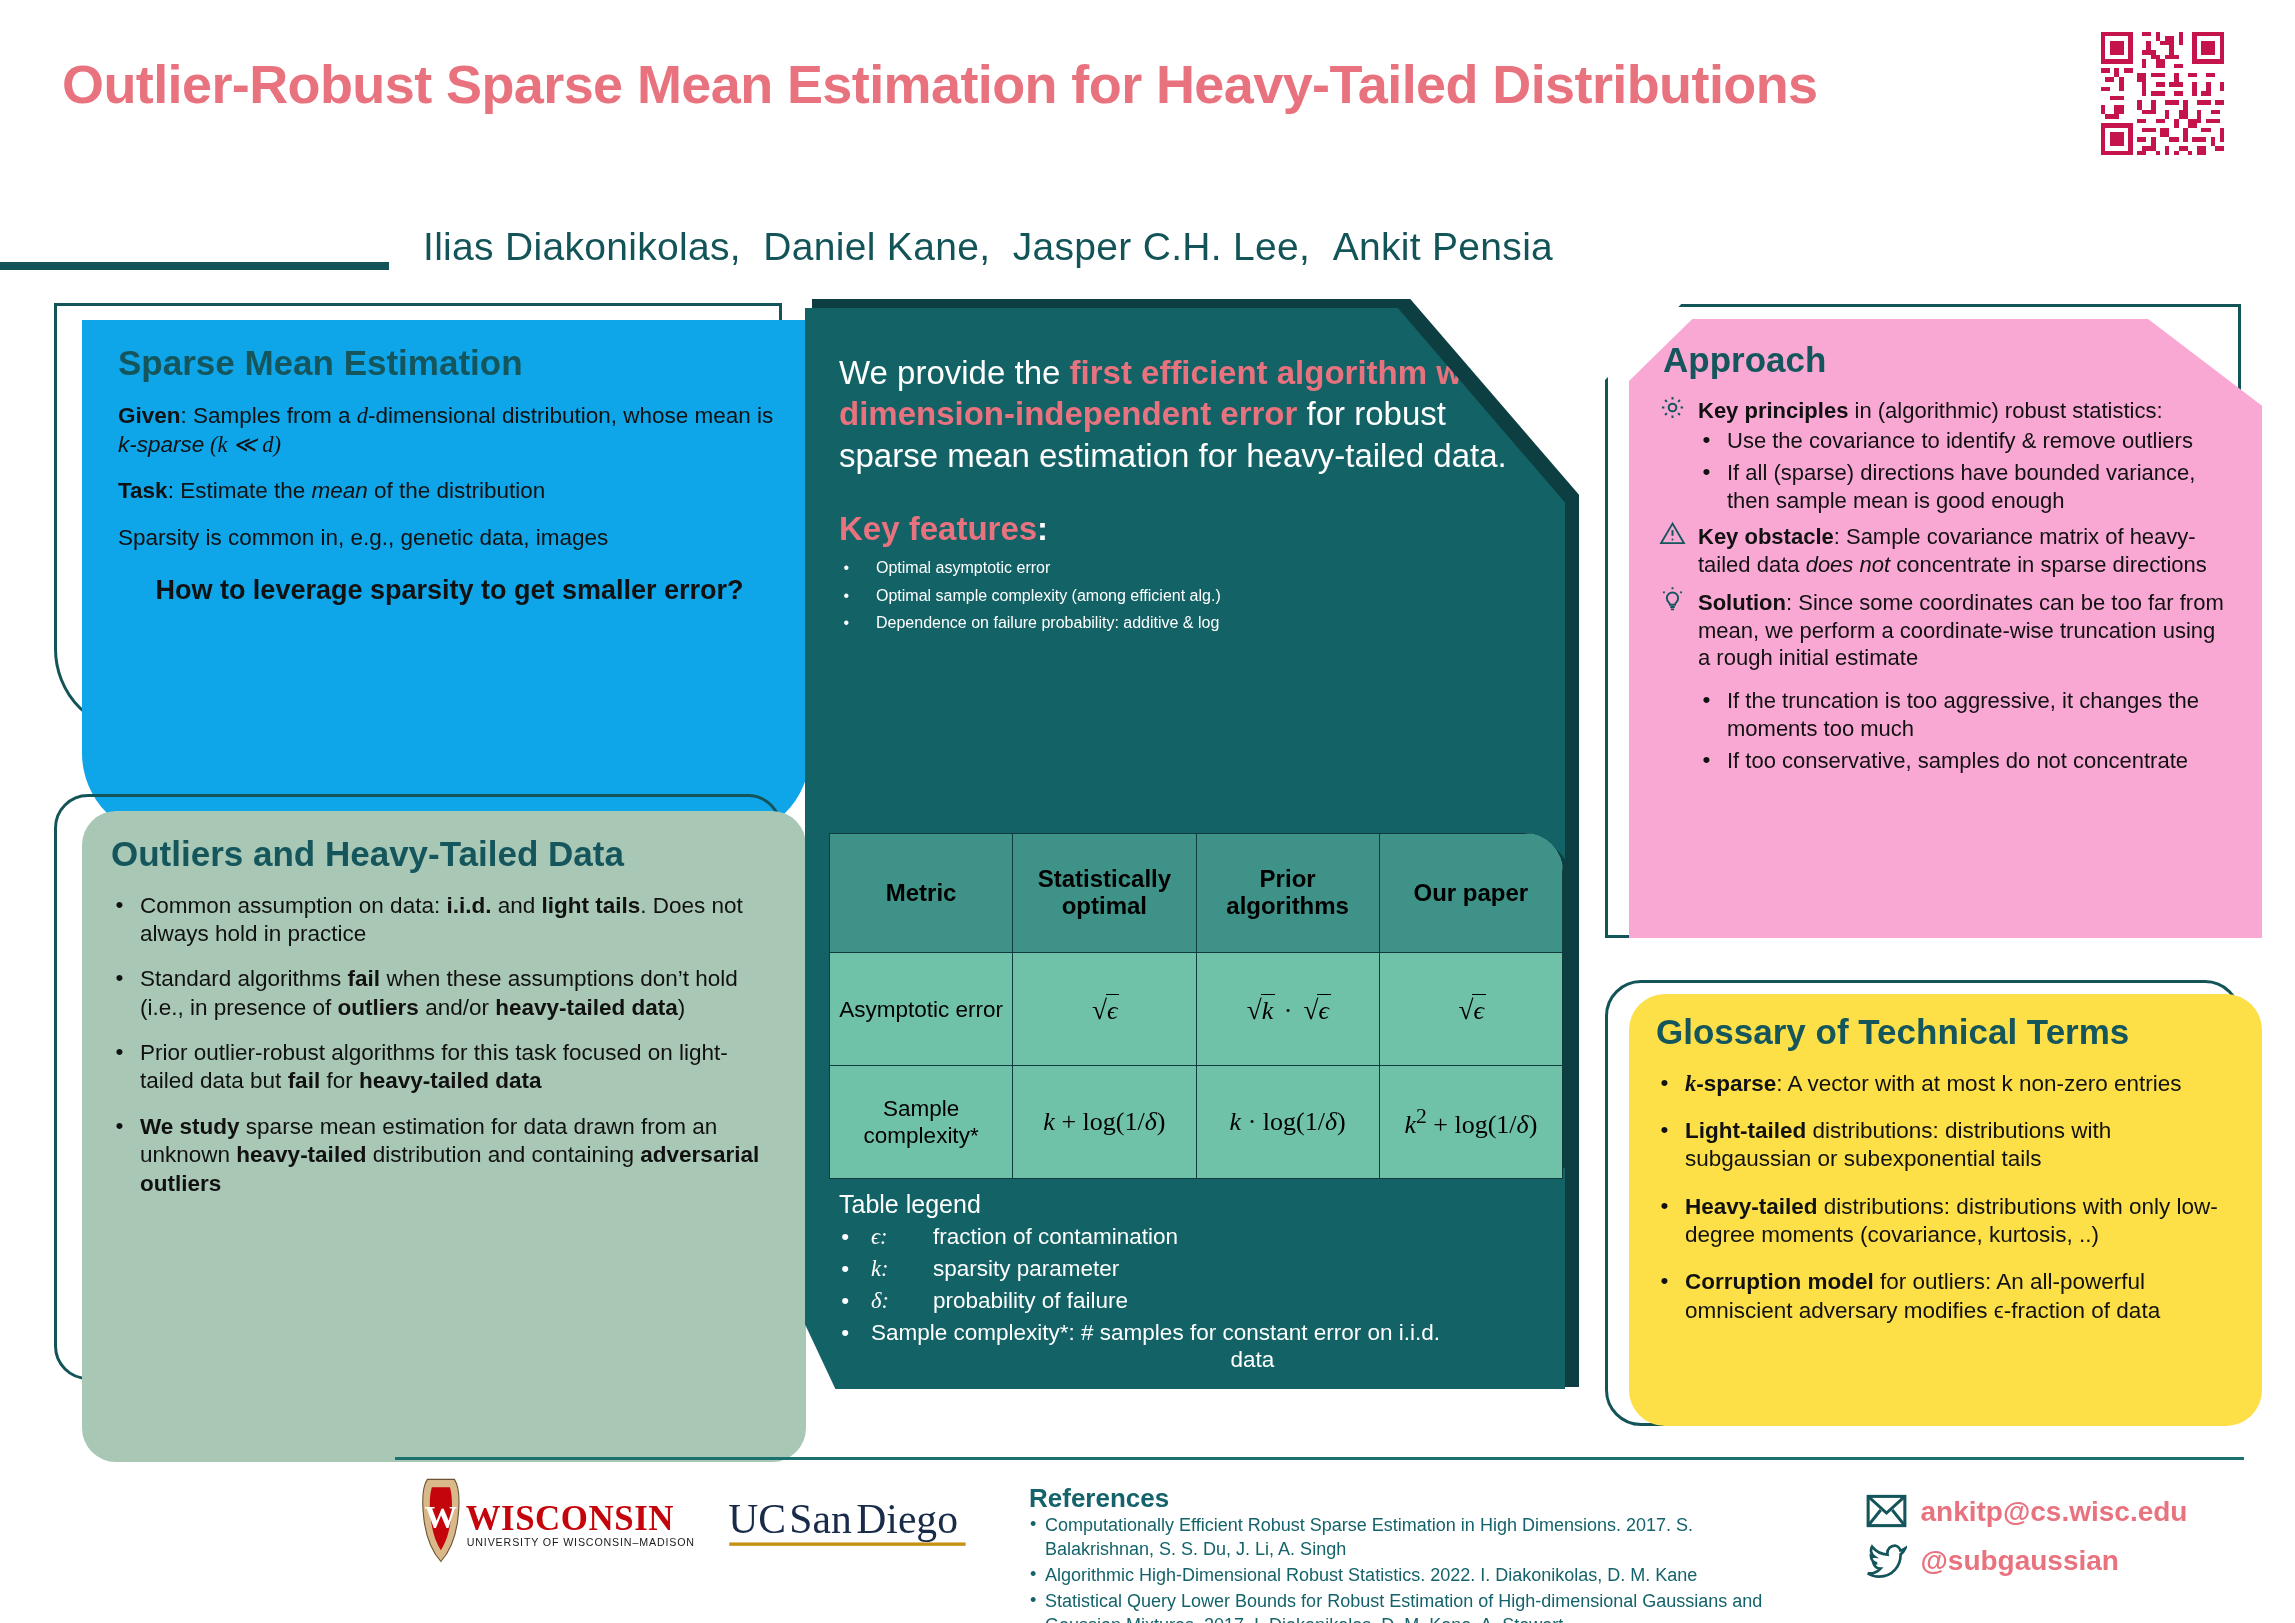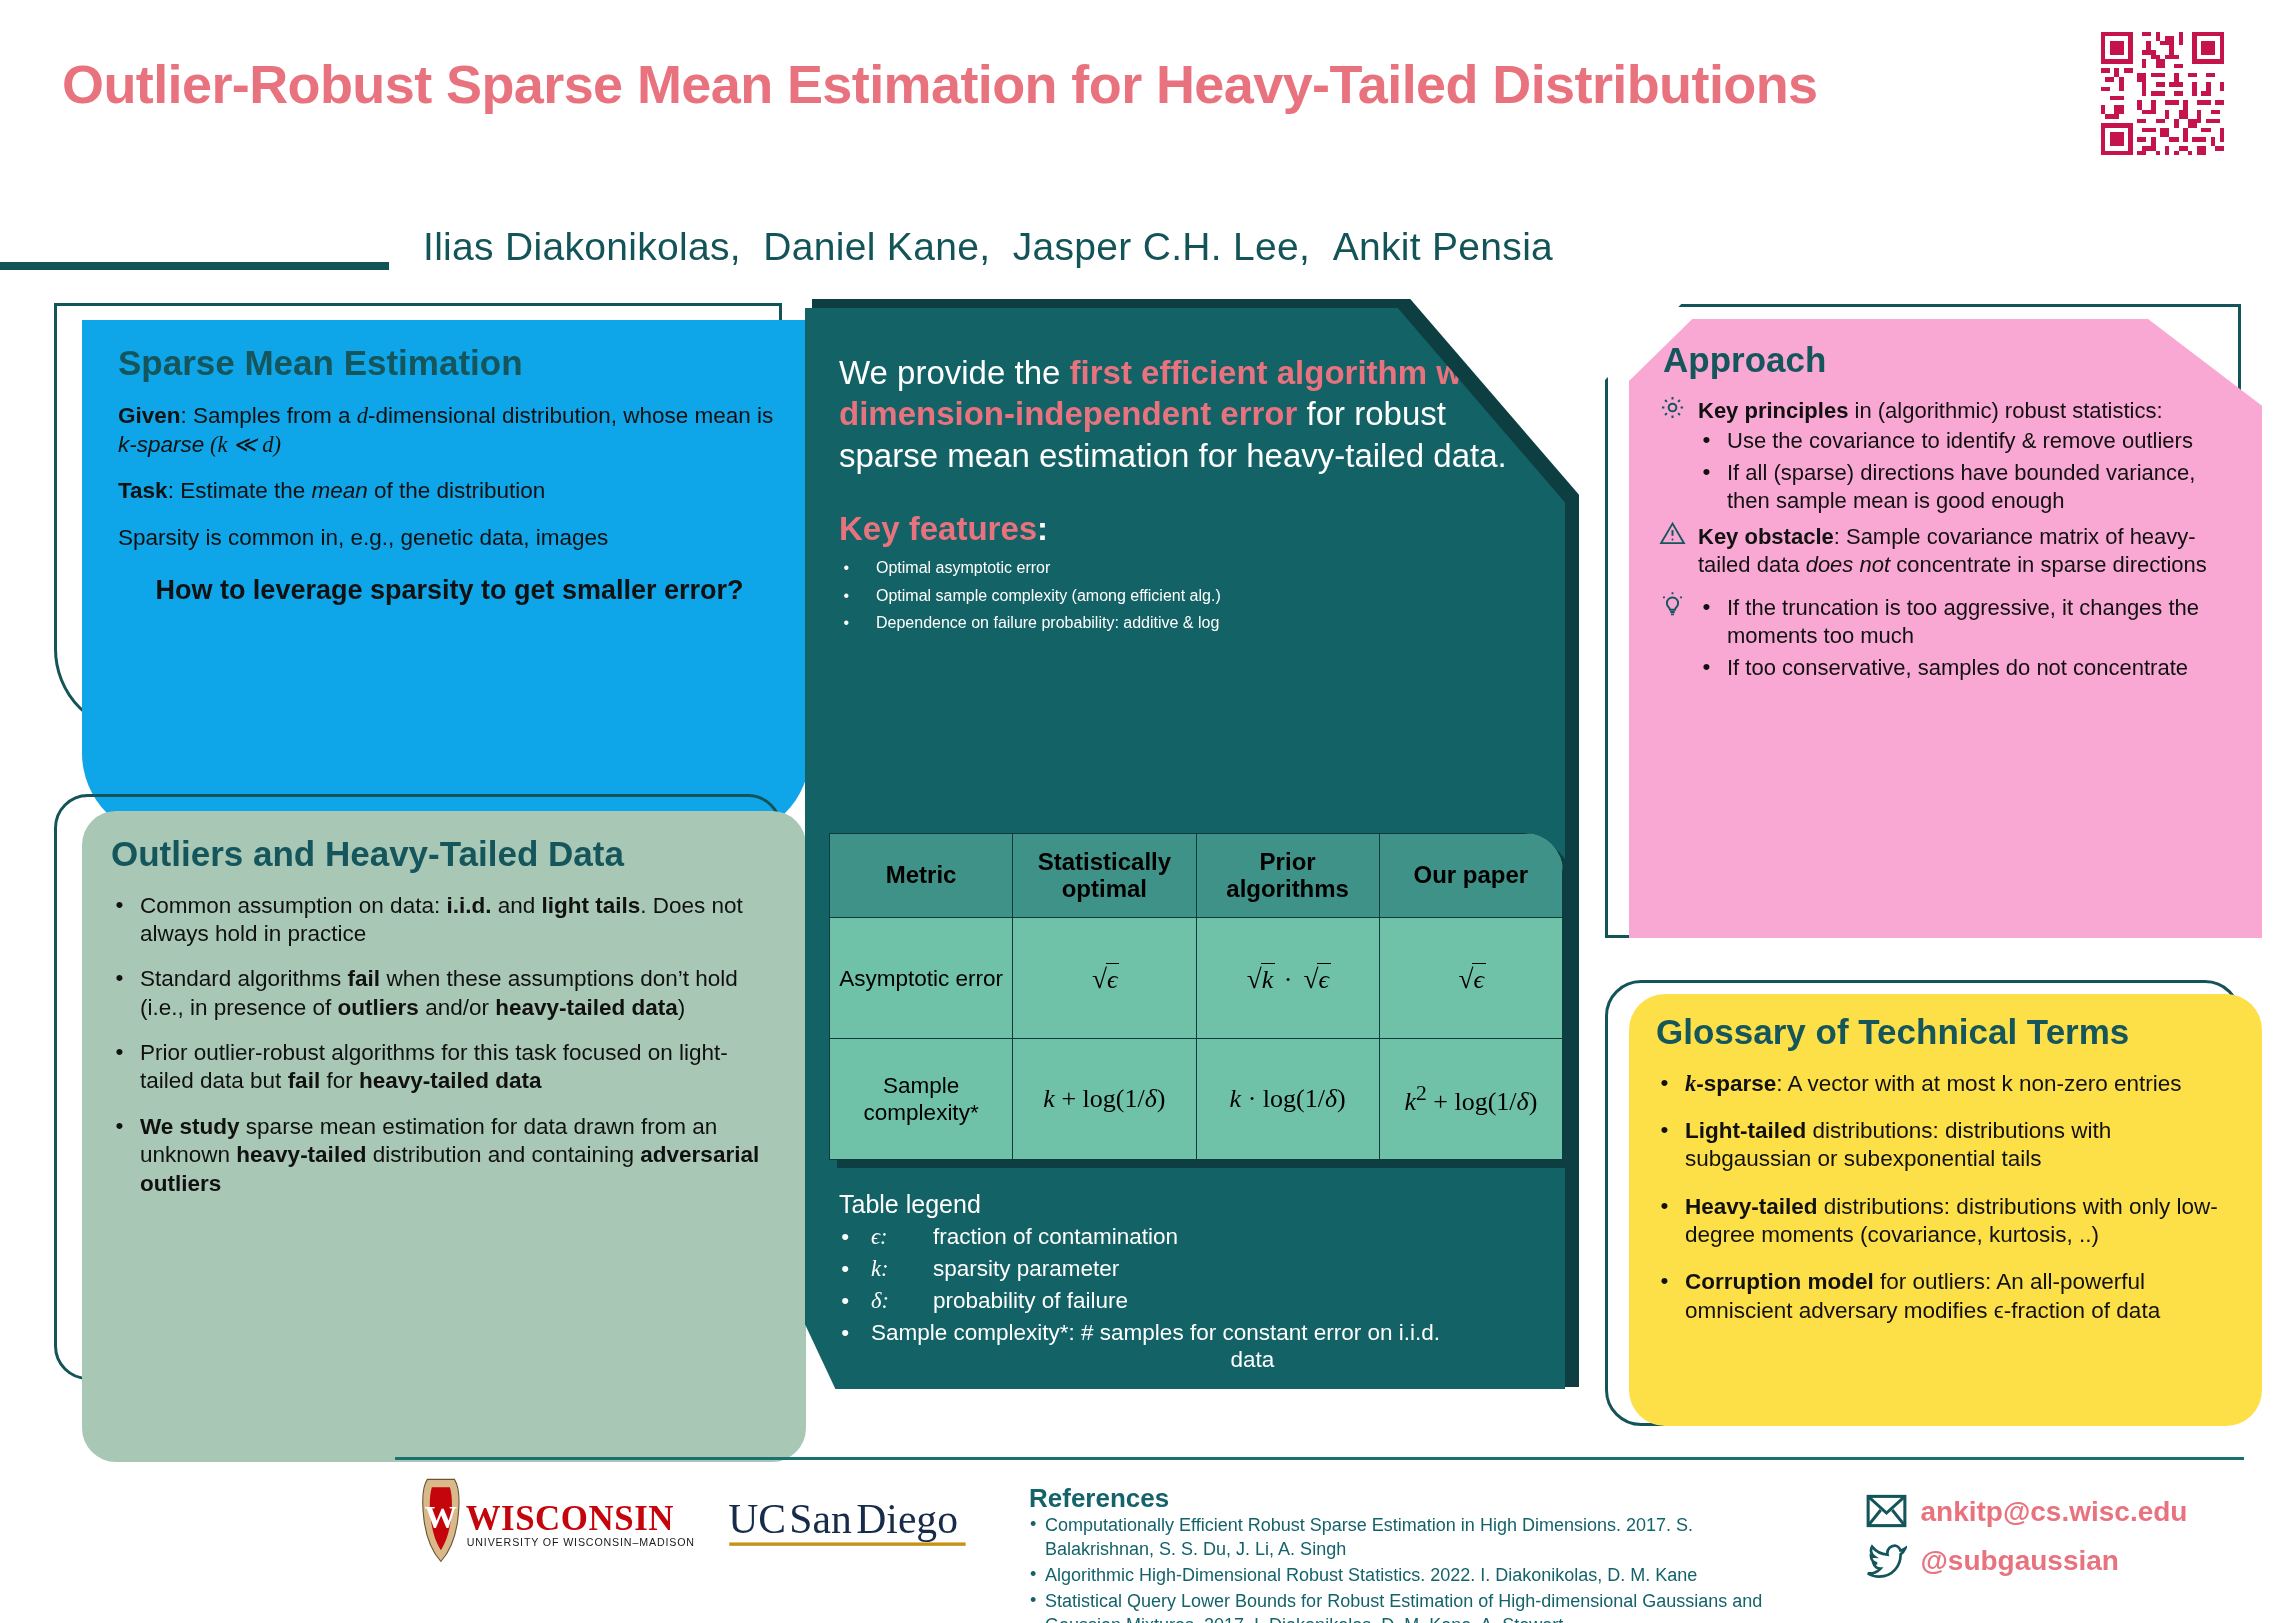--- a/index.html
+++ b/index.html
@@ -175,21 +175,21 @@
     text-align: center;
     vertical-align: middle;
     color: #000000;
     padding: 4.5px 3.4px;
   }
   table#cmp thead th {
     background: #3F9288;
     font-size: 24px;
     font-weight: bold;
     line-height: 1.12;
-    height: 84px;
+    height: 119px;
   }
   table#cmp tbody td { font-size: 22.5px; height: 113px; }
   table#cmp tbody td.metric { font-size: 22.5px; line-height: 1.2; }
   table#cmp td .frm { font-family: "Liberation Serif", serif; font-size: 26px; }
   .sqrt { display: inline-block; position: relative; padding: 1.1px 2.3px 0 4.5px; }
   .sqrt:before { content: "\221A"; font-size: 1.05em; }
   .sqrt > span {
     border-top: 1.7px solid #000;
     padding: 1.1px 1.7px 0 1.1px;
     display: inline-block;
@@ -484,20 +484,23 @@
   </div>
 
   <div class="ap-block" style="margin-top:11.3px;">
     <span class="icon-slot">
       <svg viewBox="0 0 24 24" width="27" height="27" fill="none" stroke="#15565C" stroke-width="1.7">
         <path d="M8.6 14.4a5 5 0 1 1 6.8 0c-.8.7-1.1 1.4-1.2 2.3h-4.4c-.1-.9-.4-1.6-1.2-2.3z"></path>
         <path d="M10 18.6h4M10.6 20.8h2.8"></path>
         <path d="M12 1.2v1.6M3.8 5.2l1.2.9M20.2 5.2l-1.2.9"></path>
       </svg>
     </span>
+    <div class="body-txt">
+      <b>Solution</b><span>: Since some coordinates can be too far from mean, we perform a coordinate-wise truncation using a rough initial estimate</span>
+    </div>
     <ul class="bul body-txt" style="margin-top:16px;">
       <li>If the truncation is too aggressive, it changes the moments too much</li>
       <li>If too conservative, samples do not concentrate</li>
     </ul>
   </div>
 </div>
 
 <div class="panel-outline" id="gl-outline"></div>
 <div class="panel" id="glossary">
   <div class="panel-h">Glossary of Technical Terms</div>

